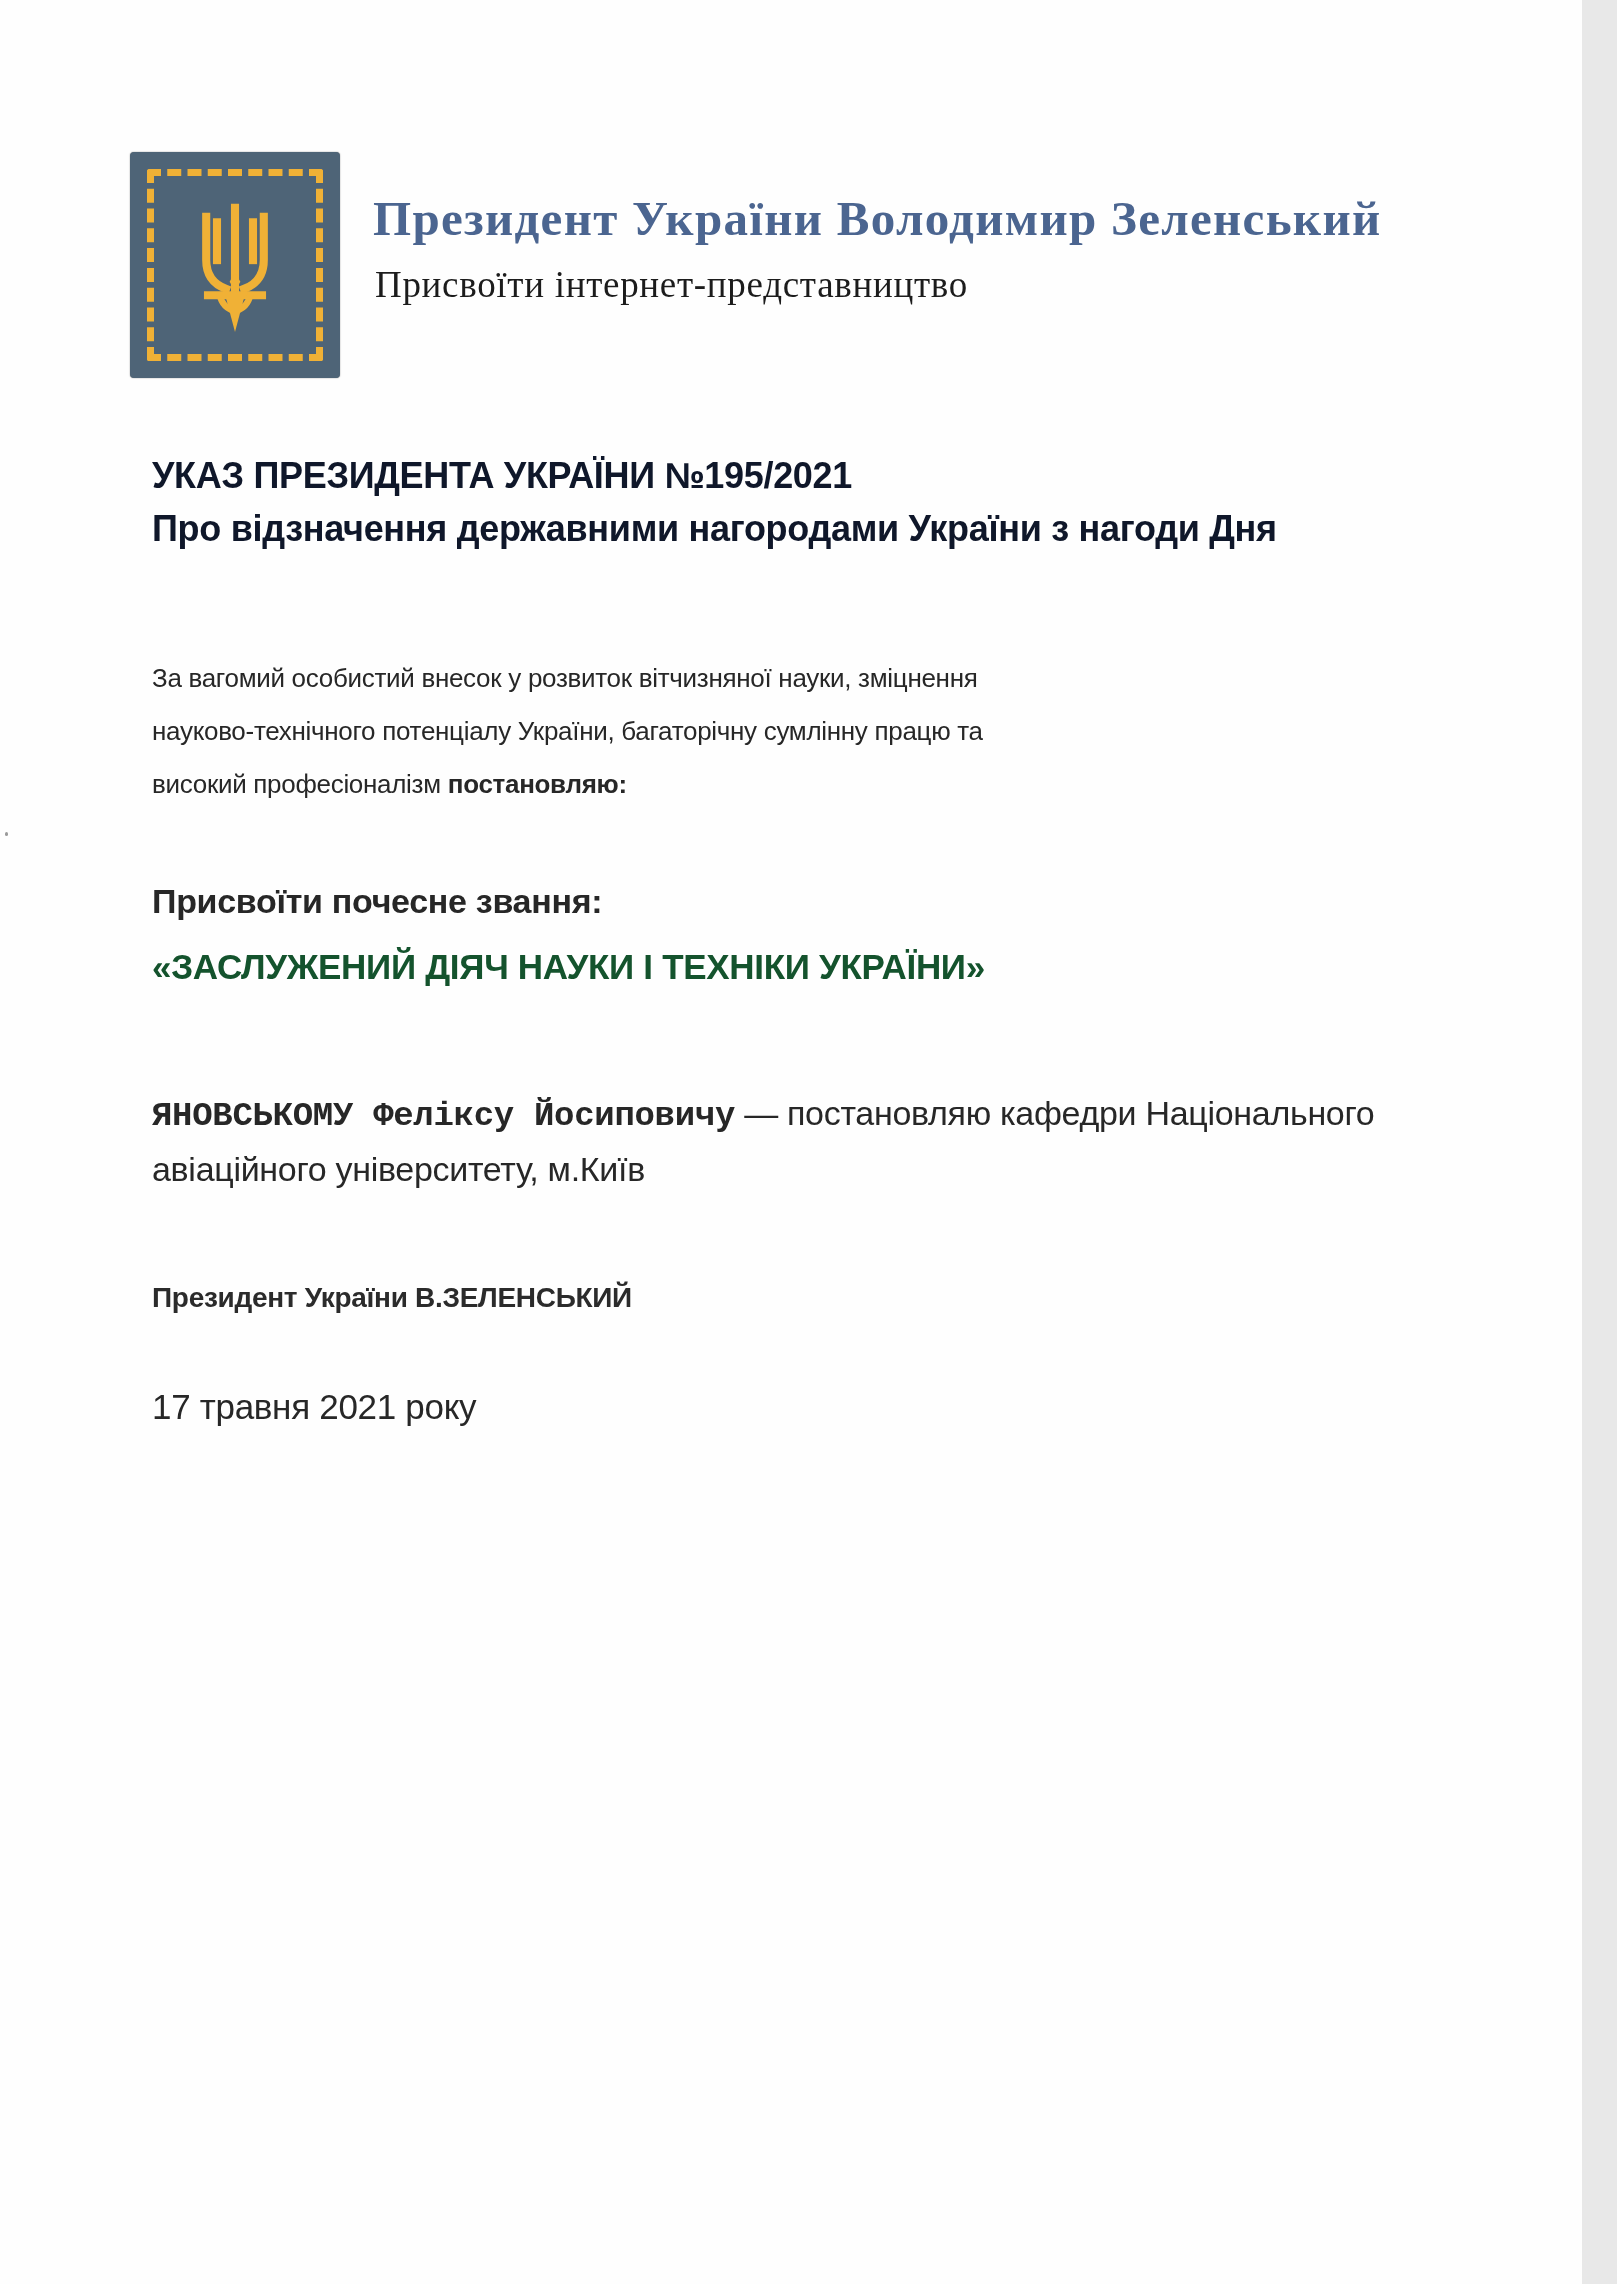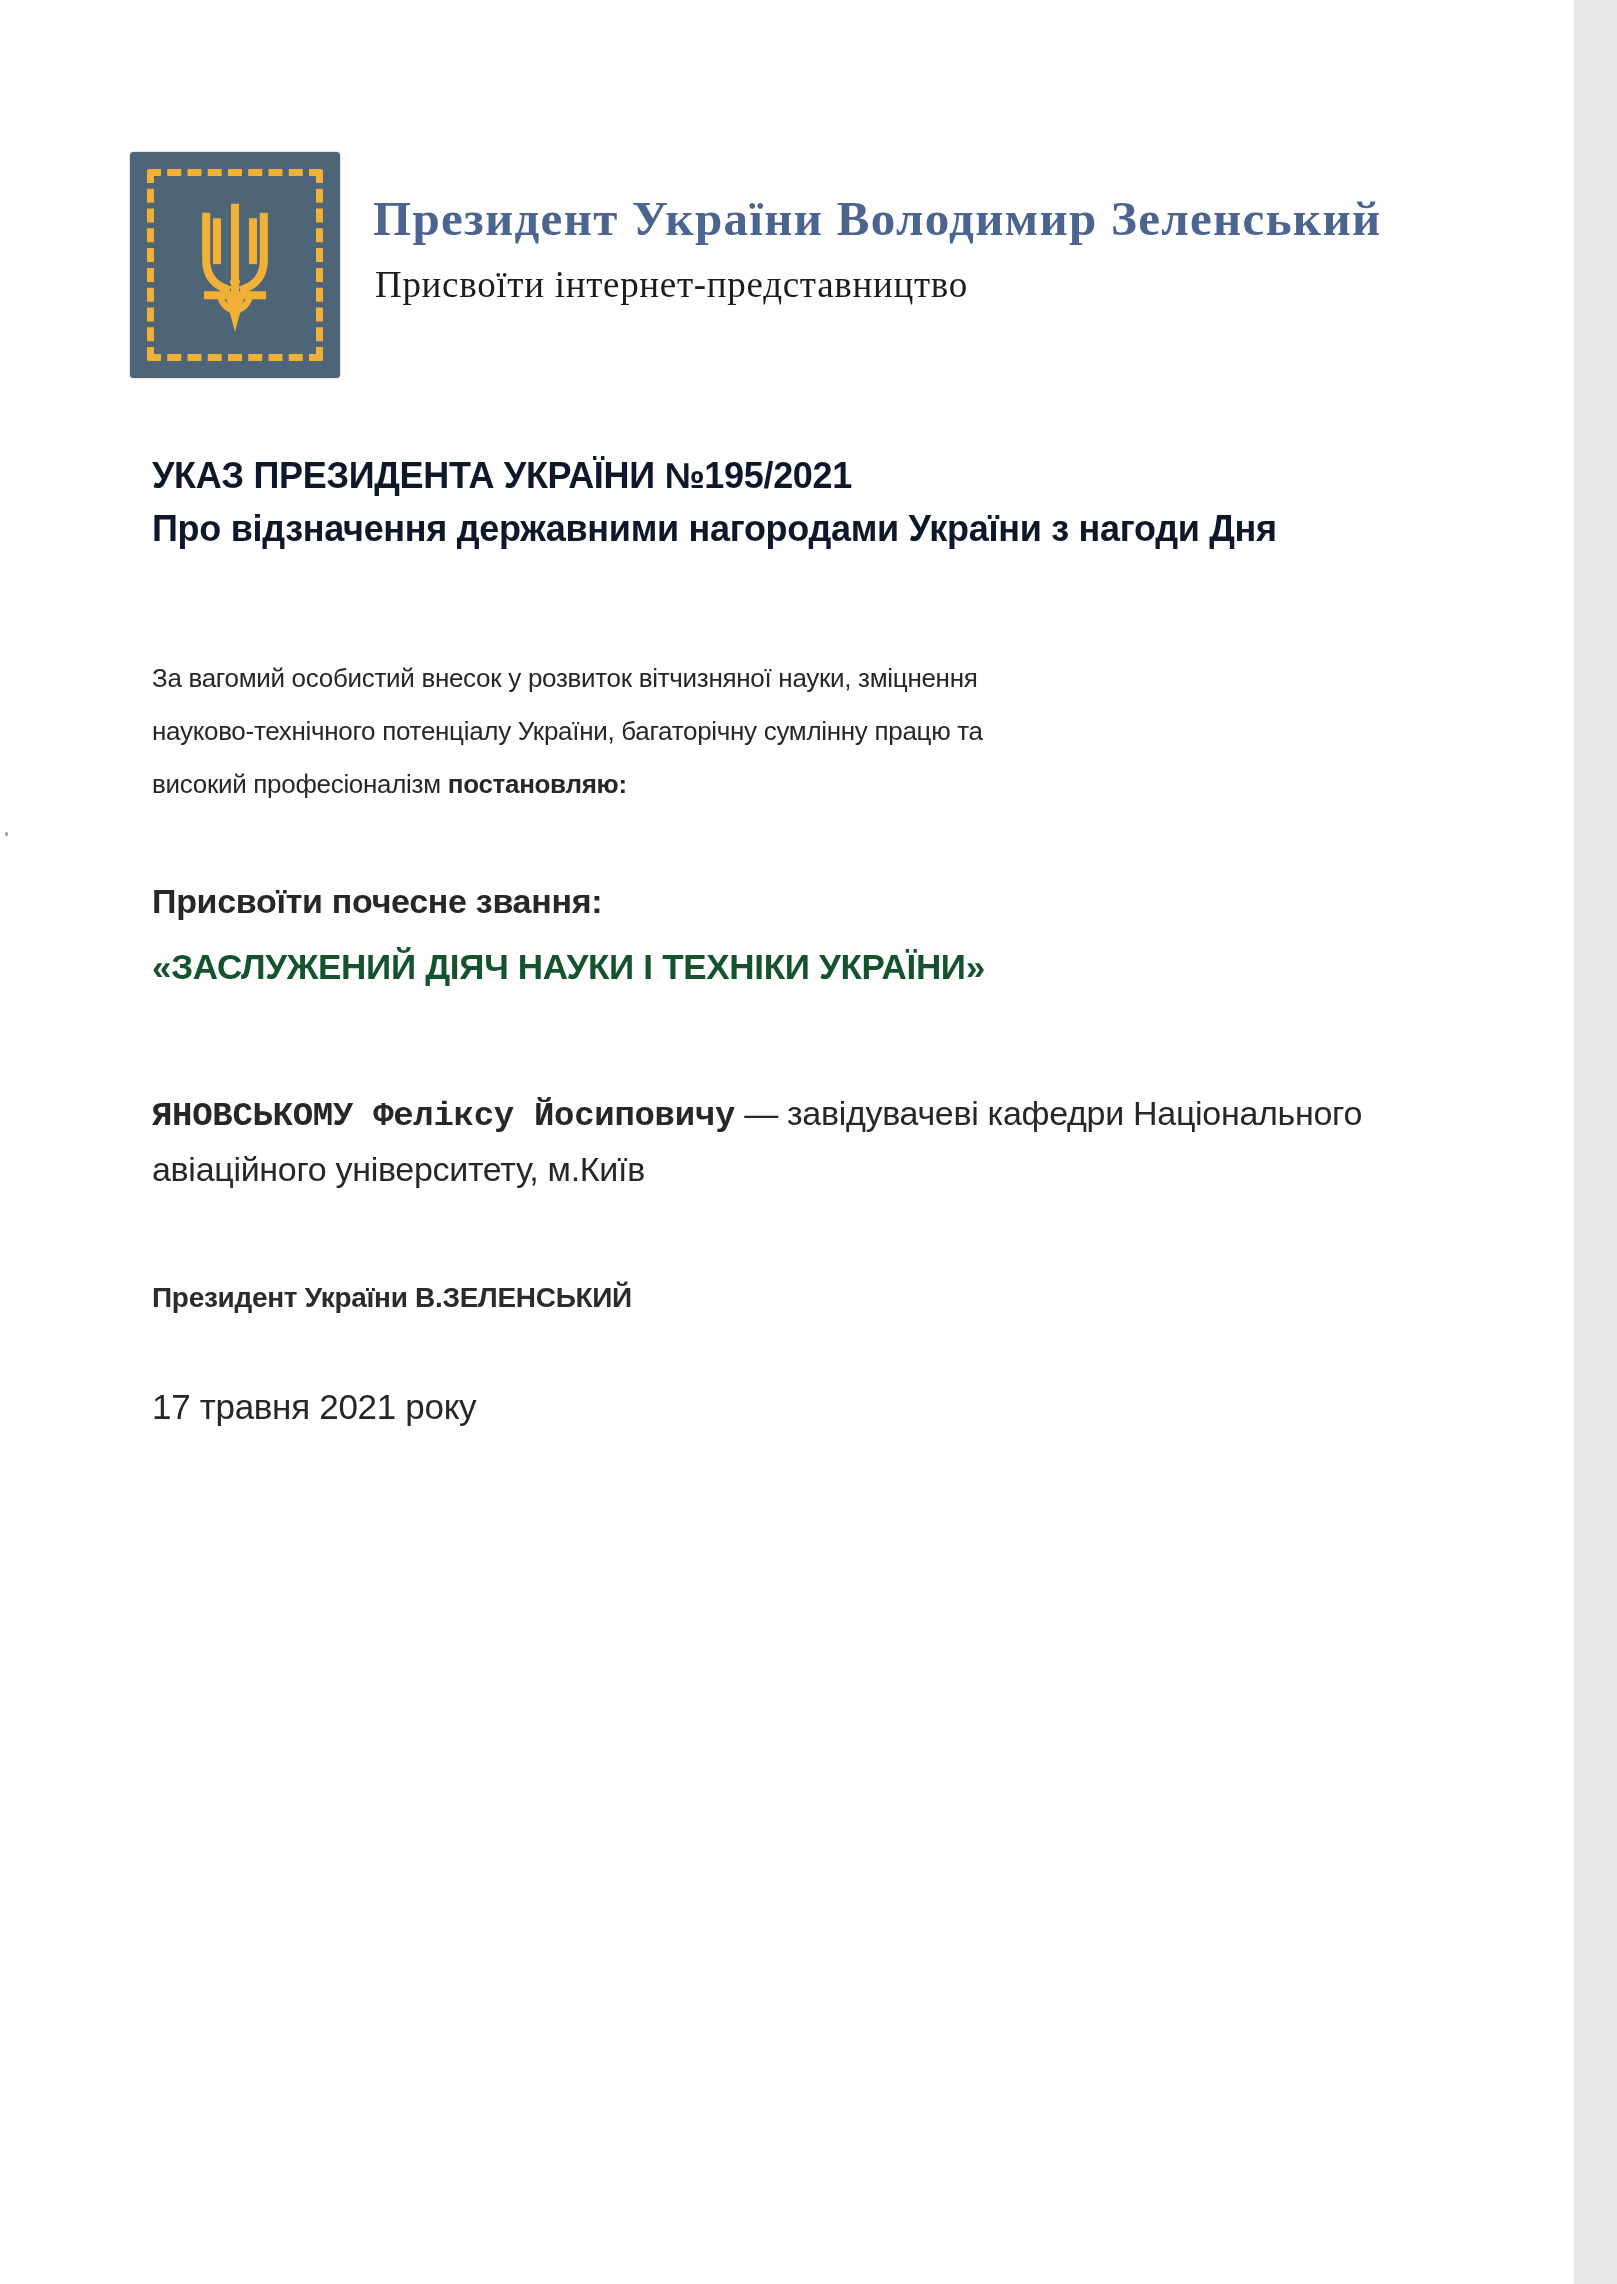--- a/index.html
+++ b/index.html
@@ -7,20 +7,21 @@
     padding: 0;
     background: #e8e8e8;
   }
   .page {
     position: relative;
     width: 1574px;
     height: 2284px;
     background: #fefefe;
     overflow: hidden;
     font-family: "Liberation Sans", sans-serif;
+    padding-left: 8px;
   }
 
   
   .logo {
     position: absolute;
     left: 130px;
     top: 152px;
     width: 210px;
     height: 226px;
     background: #4e6477;
@@ -163,21 +164,21 @@
       <span class="bold">постановляю:</span>
     </div>
   </div>
 
   <div class="txt award-intro">Присвоїти почесне звання:</div>
   <div class="txt award-title">«ЗАСЛУЖЕНИЙ ДІЯЧ НАУКИ І ТЕХНІКИ УКРАЇНИ»</div>
 
   <div class="txt recipient">
     <div>
       <span class="bold">ЯНОВСЬКОМУ Феліксу Йосиповичу</span>
-      <span>— завідувачеві кафедри Національного</span>
+      <span>— постановляю кафедри Національного</span>
     </div>
     <div>авіаційного університету, м.Київ</div>
   </div>
 
   <div class="txt signature">Президент України В.ЗЕЛЕНСЬКИЙ</div>
   <div class="txt doc-date">17 травня 2021 року</div>
 
   <div class="speck"></div>
 
 </div>

